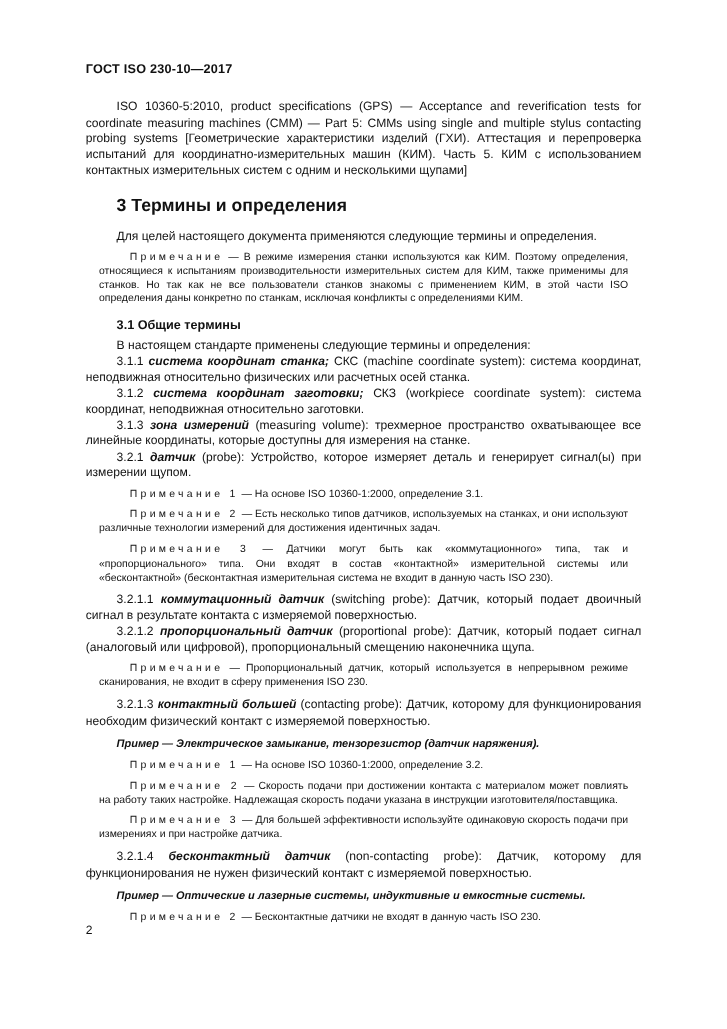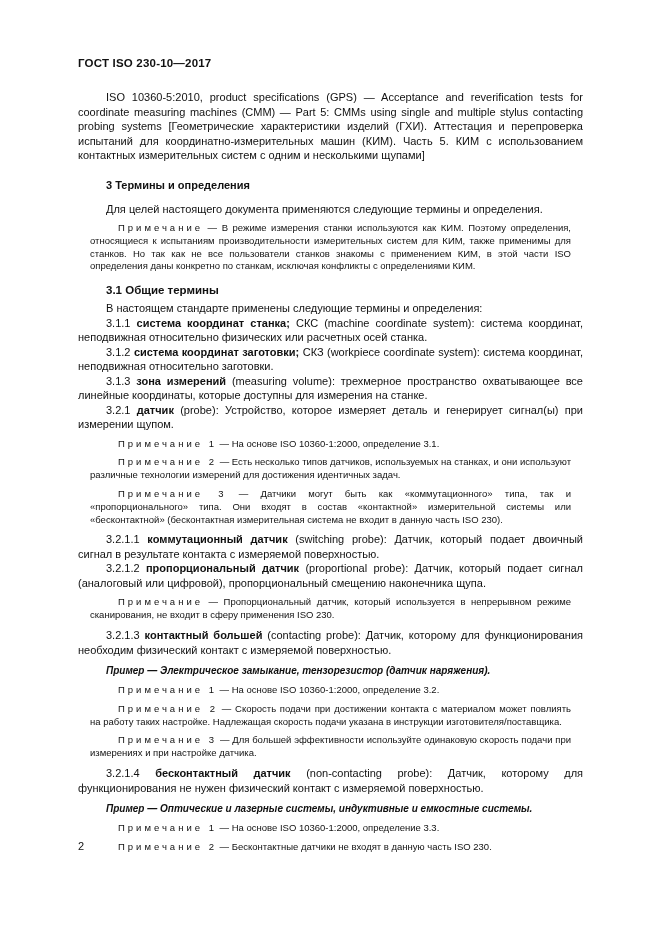--- a/index.html
+++ b/index.html
@@ -4,25 +4,25 @@
 <style>
   html, body { margin:0; padding:0; background:#ffffff; }
   .page {
     position:relative; width:638px; height:935px; background:#ffffff;
     font-family:"Liberation Sans", sans-serif; color:#111; overflow:hidden;
   }
   .content { position:absolute; left:78px; top:57px; width:505px; }
   .doc-header { font-size:11.5px; font-weight:bold; letter-spacing:0.2px; margin:0 0 21px 0; }
   .blk { margin:0; }
   .para { font-size:11px; line-height:14.5px; text-align:justify; text-indent:28px; }
-  .h1   { font-size:11px; font-weight:bold; text-indent:28px; margin:16px 0 11px 0; }
+  .h1   { font-size:16px; font-weight:bold; text-indent:28px; margin:16px 0 11px 0; }
   .h2   { font-size:11.5px; font-weight:bold; text-indent:28px; margin:11px 0 5px 0; }
   .note { font-size:9.5px; line-height:12.8px; text-align:justify; text-indent:28px; margin:6px 12px; }
   .example { font-size:10px; font-weight:bold; font-style:italic; text-indent:28px; margin:7px 0; line-height:13px; }
-  .b  { font-weight:bold; }
+  .b  { font-weight:bold;font-style:italic; }
   .sp { letter-spacing:3px; }
   .page-number { position:absolute; left:78px; top:840px; font-size:11px; color:#111; }
 </style>
 </head>
 <body>
 
 <div class="page">
   <div class="content">
     <div class="doc-header">ГОСТ ISO 230-10—2017</div>
     <div id="doc-body">
@@ -42,18 +42,17 @@
         <div class="blk para"><span>3.2.1.1 </span><span class="b">коммутационный датчик</span><span> (switching probe): Датчик, который подает двоичный сигнал в результате контакта с измеряемой поверхностью.</span></div>
         <div class="blk para"><span>3.2.1.2 </span><span class="b">пропорциональный датчик</span><span> (proportional probe): Датчик, который подает сигнал (аналоговый или цифровой), пропорциональный смещению наконечника щупа.</span></div>
         <div class="blk note"><span class="sp">Примечание</span><span> — Пропорциональный датчик, который используется в непрерывном режиме сканирования, не входит в сферу применения ISO 230.</span></div>
         <div class="blk para"><span>3.2.1.3 </span><span class="b">контактный большей</span><span> (contacting probe): Датчик, которому для функционирования необходим физический контакт с измеряемой поверхностью.</span></div>
         <div class="blk example"><span>Пример — Электрическое замыкание, тензорезистор (датчик наряжения).</span></div>
         <div class="blk note"><span class="sp">Примечание 1</span><span> — На основе ISO 10360-1:2000, определение 3.2.</span></div>
         <div class="blk note"><span class="sp">Примечание 2</span><span> — Скорость подачи при достижении контакта с материалом может повлиять на работу таких настройке. Надлежащая скорость подачи указана в инструкции изготовителя/поставщика.</span></div>
         <div class="blk note"><span class="sp">Примечание 3</span><span> — Для большей эффективности используйте одинаковую скорость подачи при измерениях и при настройке датчика.</span></div>
         <div class="blk para"><span>3.2.1.4 </span><span class="b">бесконтактный датчик</span><span> (non-contacting probe): Датчик, которому для функционирования не нужен физический контакт с измеряемой поверхностью.</span></div>
         <div class="blk example"><span>Пример — Оптические и лазерные системы, индуктивные и емкостные системы.</span></div>
-        <div class="blk note"><span class="sp">Примечание 1</span><span> — На основе ISO 10360-1:2000, определение 3.3.</span></div>
         <div class="blk note"><span class="sp">Примечание 2</span><span> — Бесконтактные датчики не входят в данную часть ISO 230.</span></div>
       </div>
   </div>
   <div class="page-number">2</div>
 </div>
 
 </body></html>

